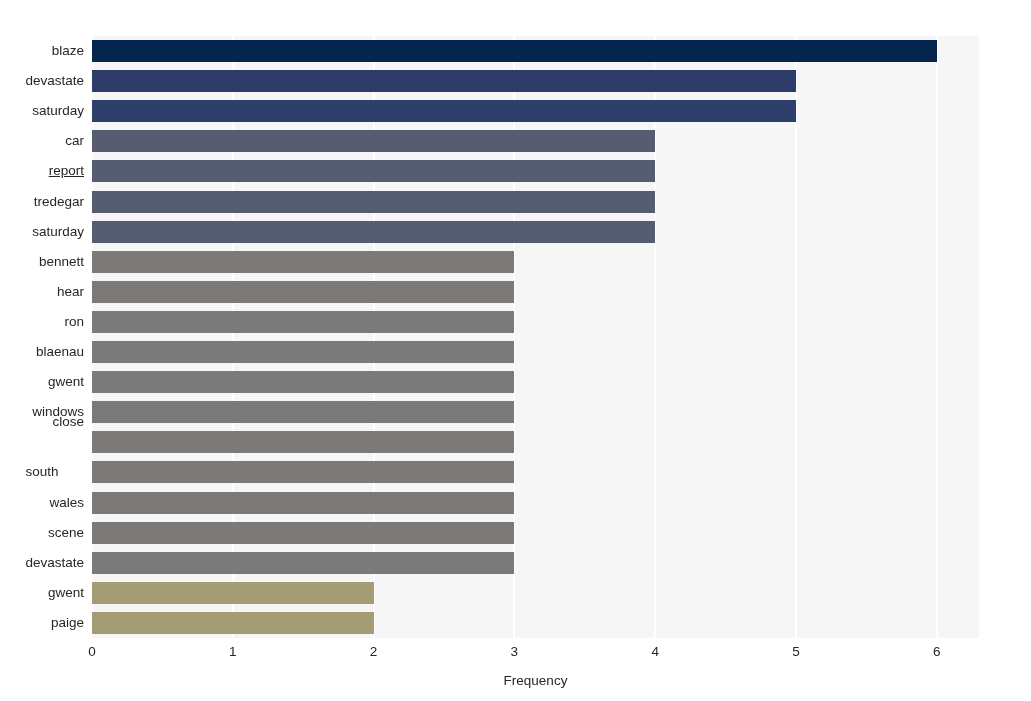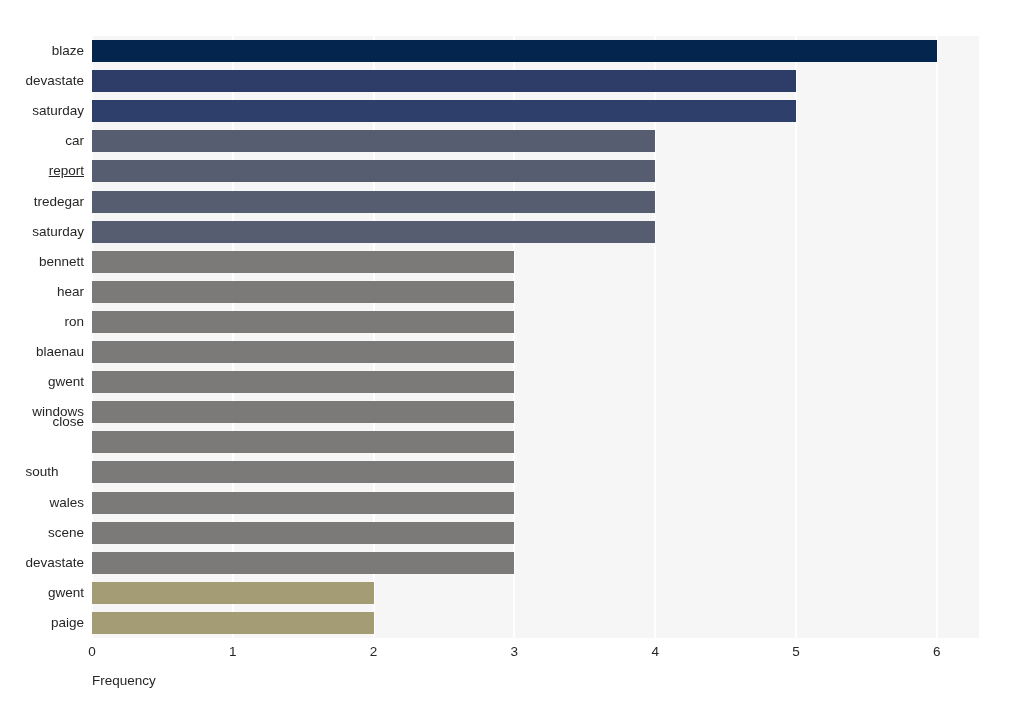--- a/index.html
+++ b/index.html
@@ -96,21 +96,21 @@
     margin-left: -20px;
     text-align: center;
     font-size: 13.5px;
     color: #262626;
   }
   #x-axis-title {
     position: absolute;
     left: 92px;
     top: 673px;
     width: 887px;
-    text-align: left;
+    text-align: center;
     font-size: 13.5px;
     color: #262626;
   }
 </style>
 </head>
 <body>
 
 <div id="chart-root">
 
 

